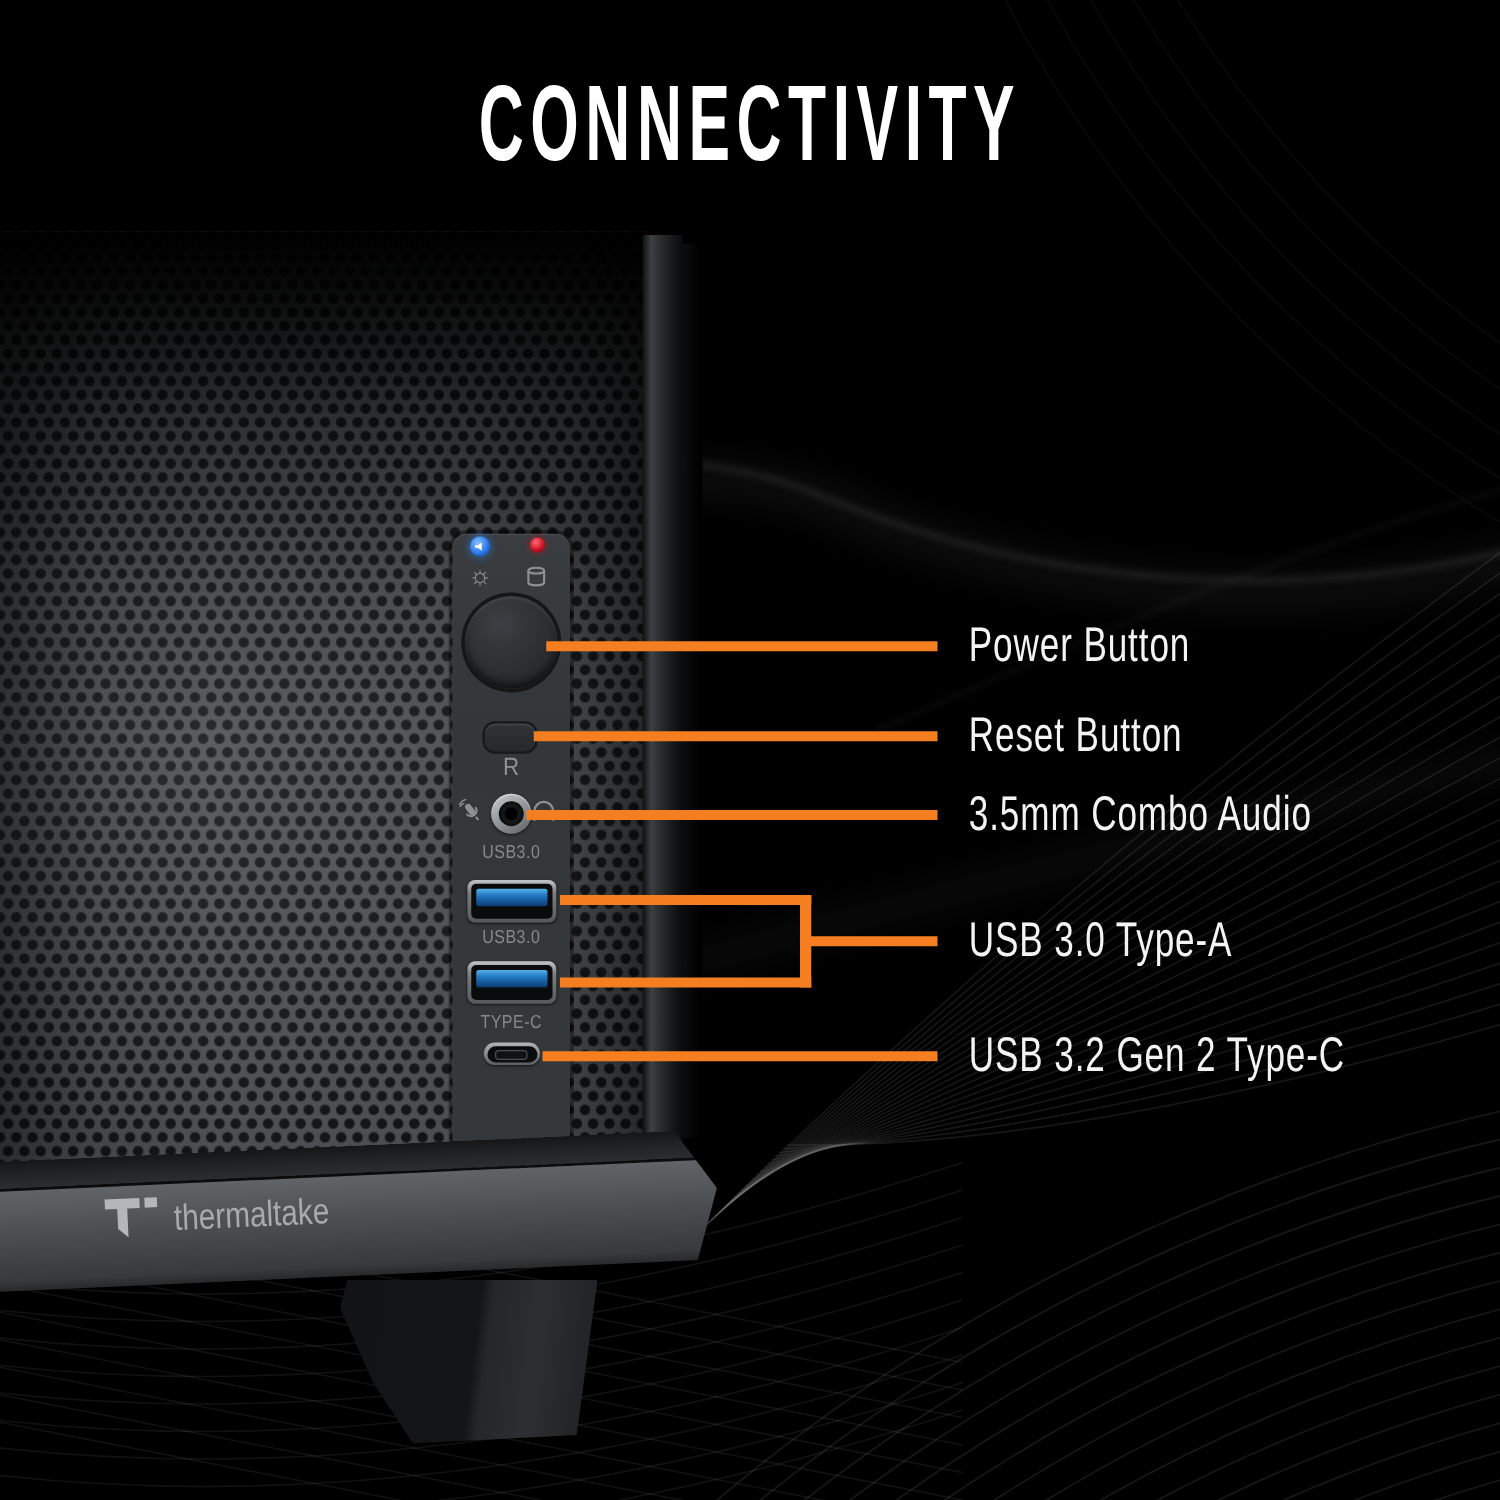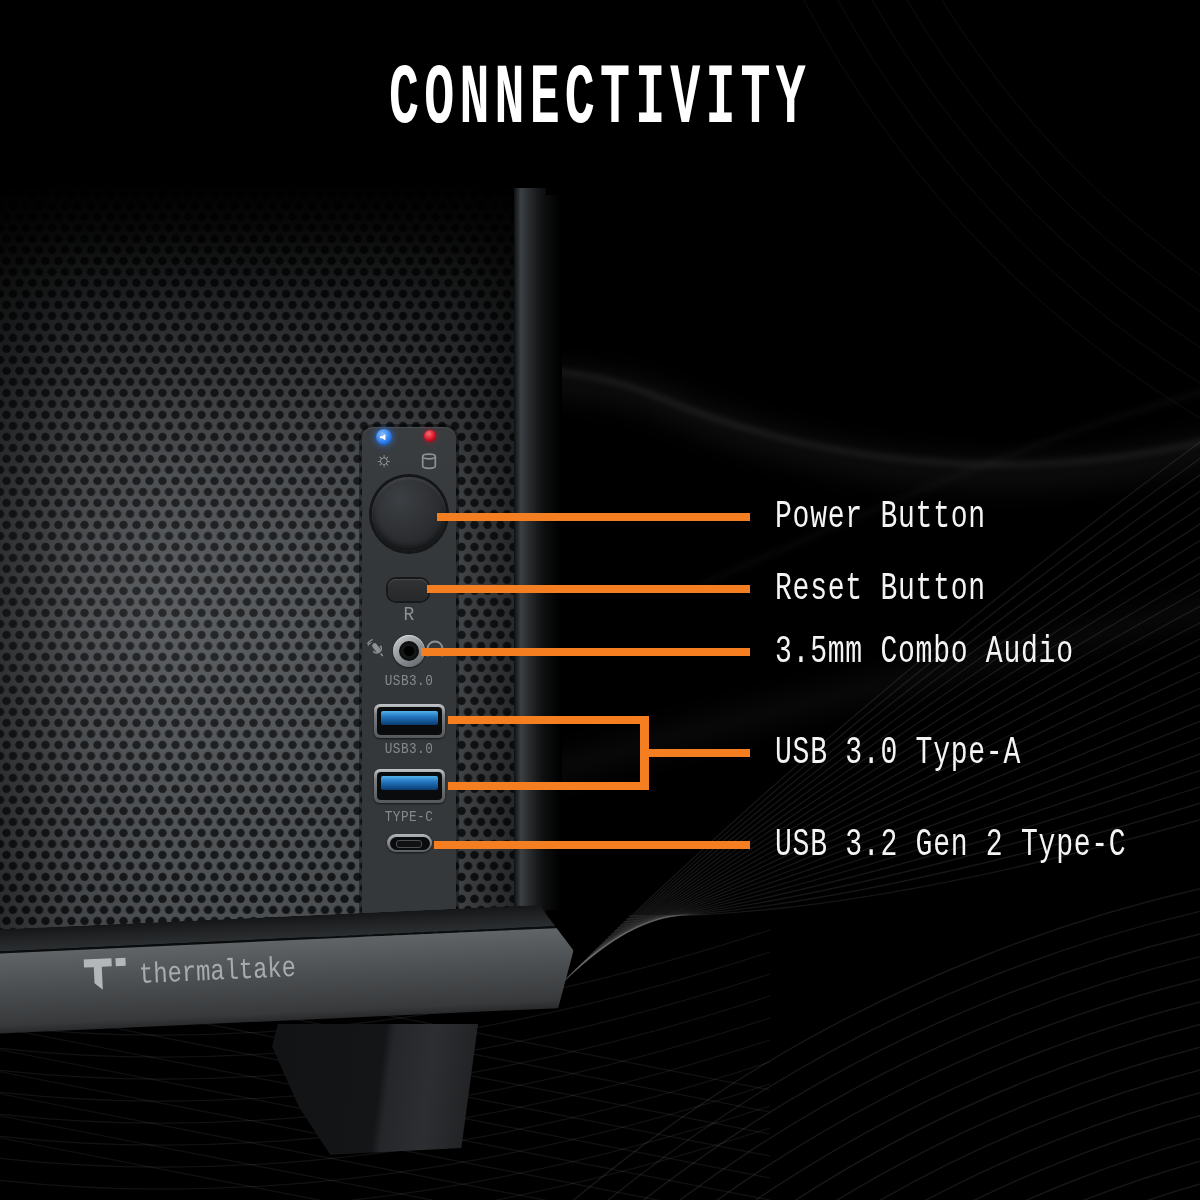--- a/index.html
+++ b/index.html
@@ -1,17 +1,17 @@
 <!DOCTYPE html>
 <html><head>
 <meta charset="utf-8">
 <style>
   html,body{margin:0;padding:0;background:#000;}
   .stage{position:relative;width:1200px;height:1200px;background:#000;overflow:hidden;
-         font-family:Liberation Mono, monospace;}
+         font-family:Liberation Sans, sans-serif;}
   #bg{position:absolute;inset:0;z-index:0;}
 
   
   .title{position:absolute;left:0;right:0;top:56px;z-index:5;text-align:center;
          color:#fff;font-weight:bold;font-size:86px;line-height:1.0;letter-spacing:9px;
          transform:scaleX(.58);transform-origin:center;white-space:nowrap;}
 
   
   .case{position:absolute;inset:0;z-index:1;}
   .mesh{position:absolute;left:0;top:185px;width:517px;height:752px;background-color:#4a4d50;

